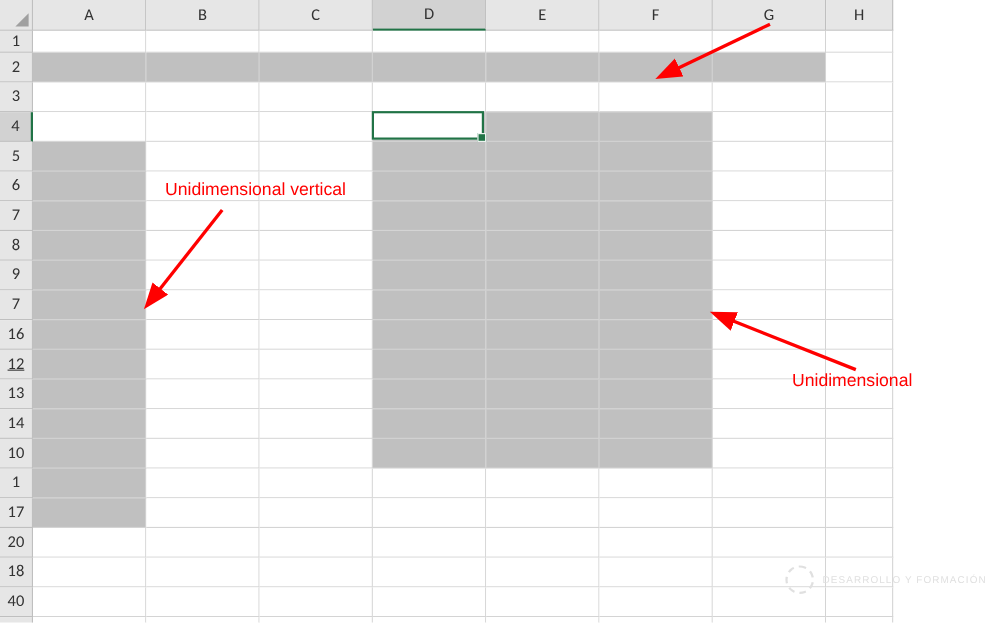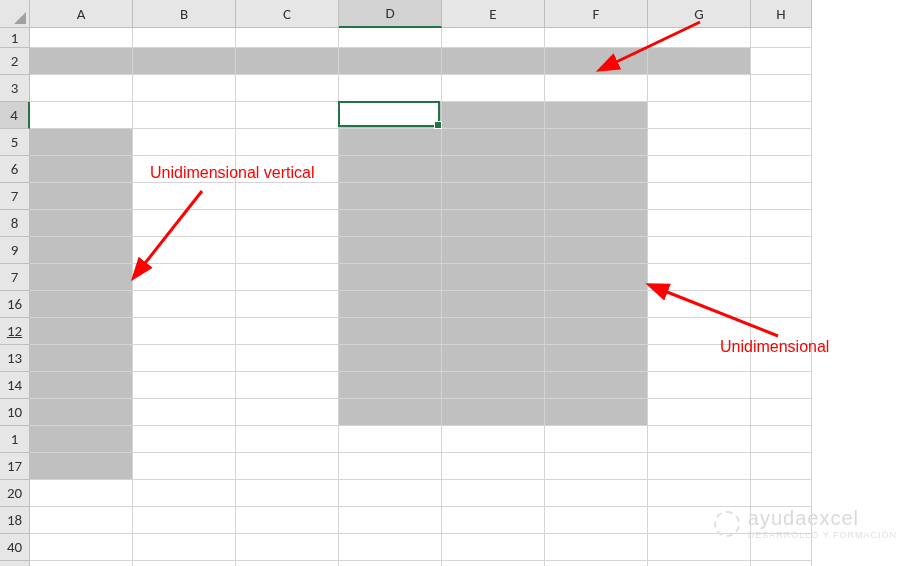--- a/index.html
+++ b/index.html
@@ -423,18 +423,17 @@
         <marker id="ah3" markerWidth="10" markerHeight="10" refX="2" refY="3" orient="auto">
       <path d="M0,0 L0,6 L8,3 z" fill="#ff0000"></path>
         </marker>
       </defs>
     <line x1="128" y1="56" x2="12" y2="10" stroke="#ff0000" stroke-width="3" marker-end="url(#ah3)"></line>
   </svg>
 
   <div class="watermark">
     <span class="logo-icon"></span>
     <span>
-      <span>ayudaexcel</span>
       <span class="sub">DESARROLLO Y FORMACIÓN</span>
     </span>
   </div>
 
 </div>
 
 </body></html>

